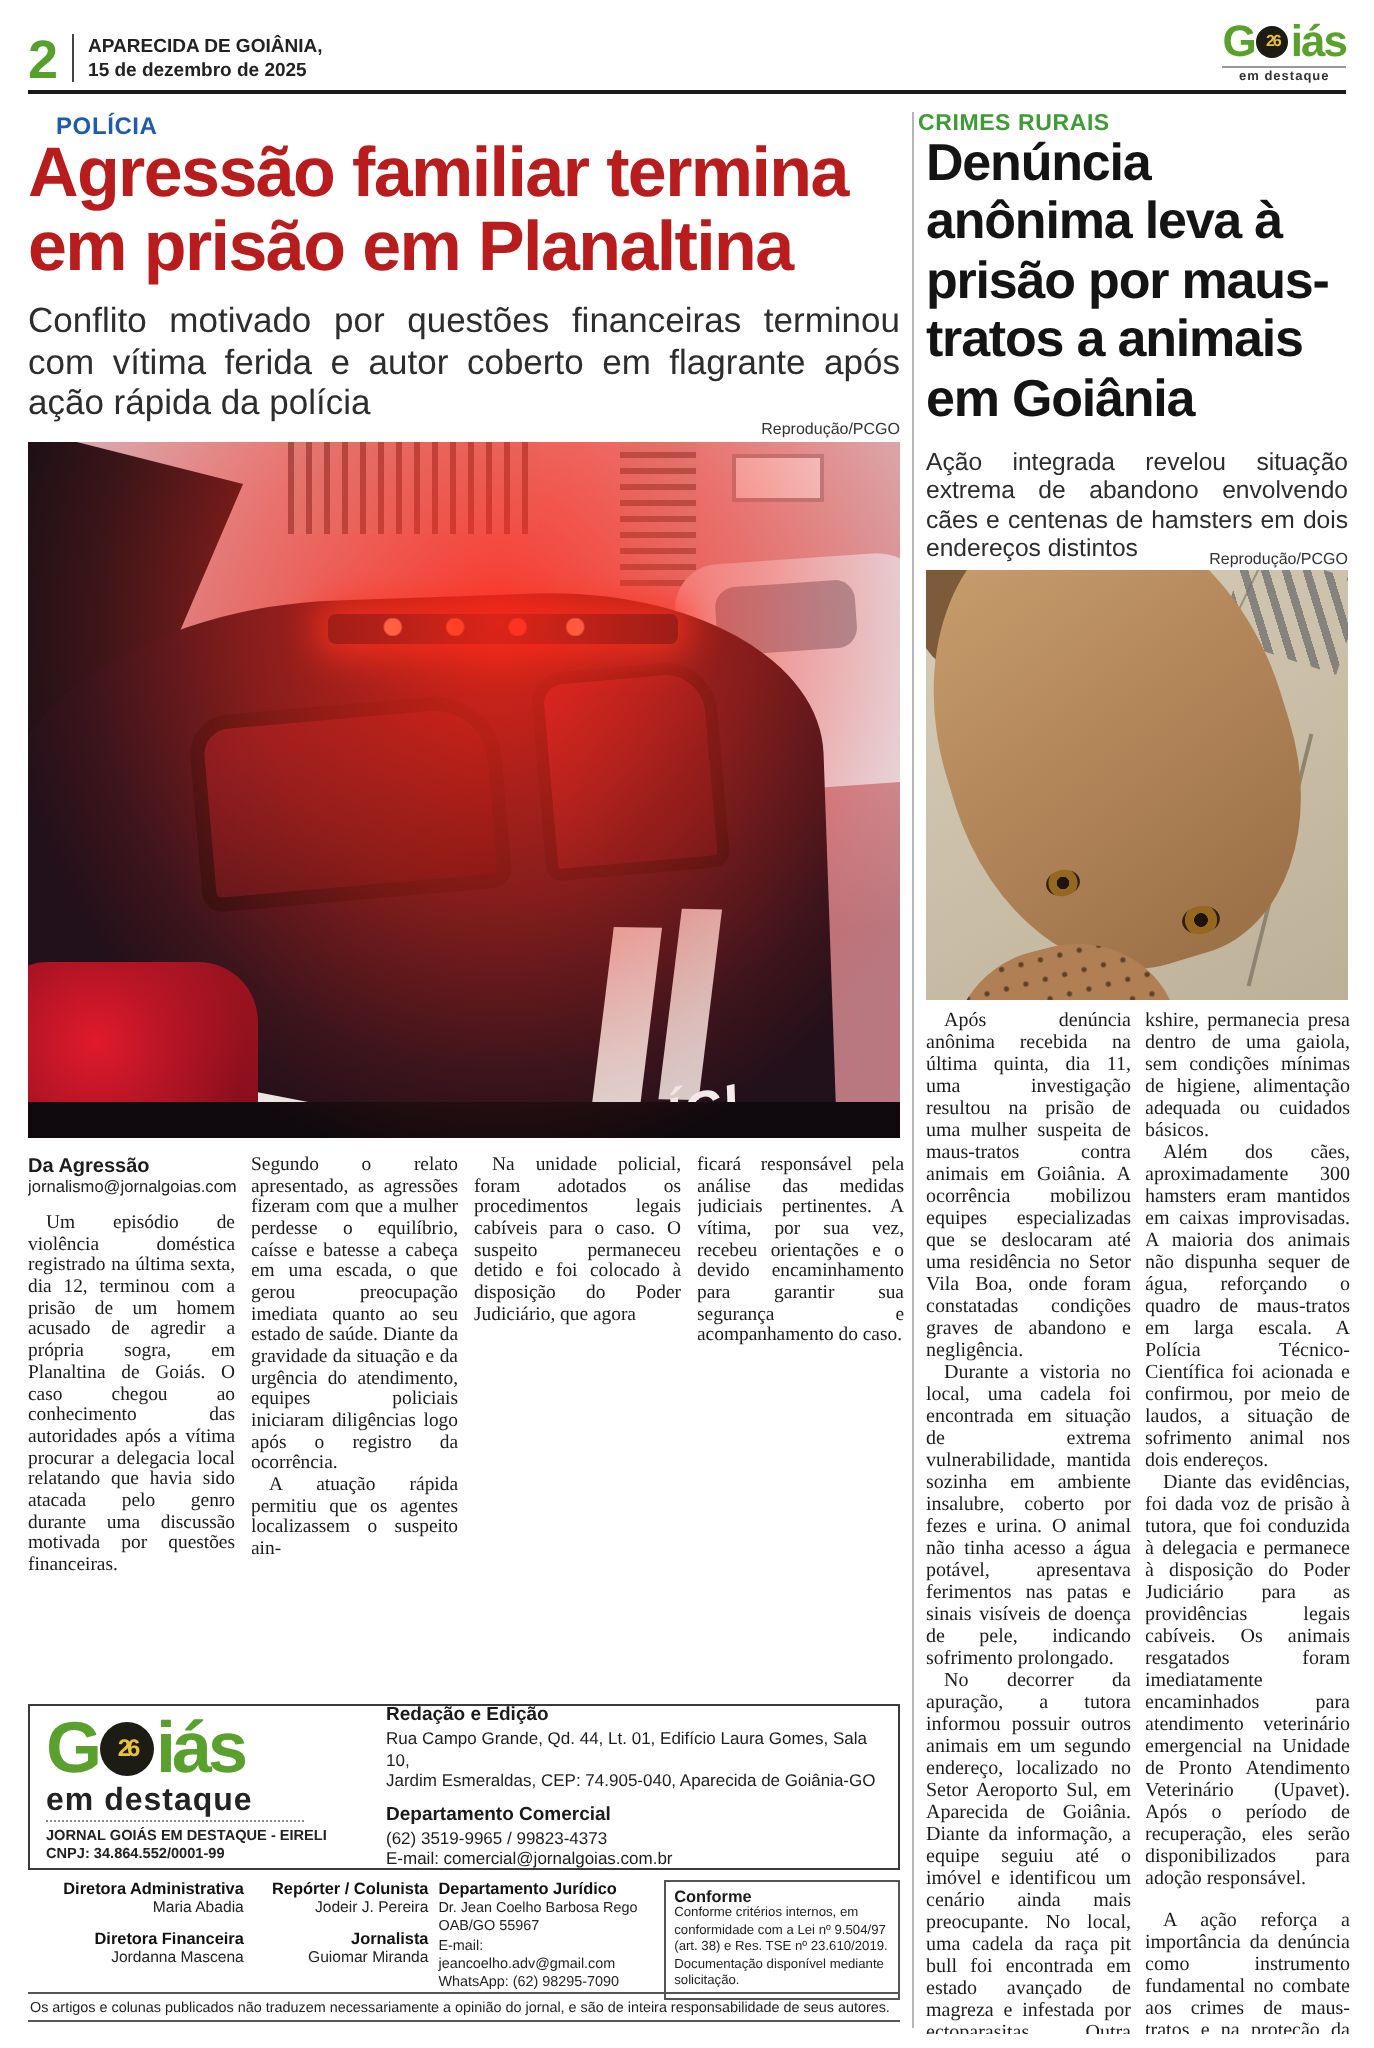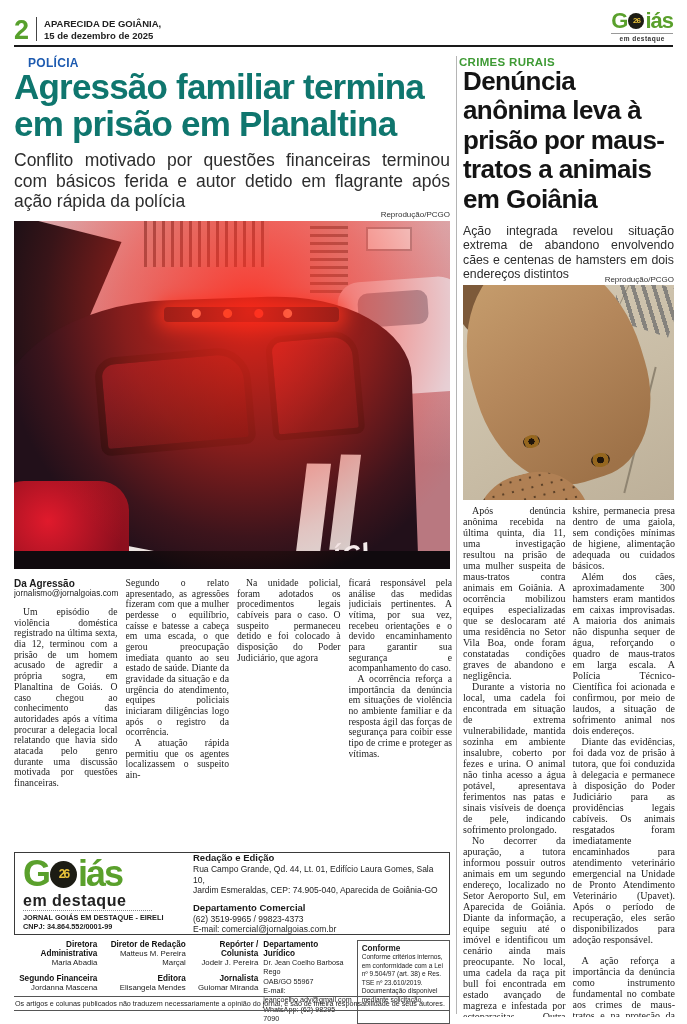--- a/index.html
+++ b/index.html
@@ -21,21 +21,21 @@
   .logo-badge { background:#1c1c14; color:#e8c23a; border-radius:50%;
     display:inline-flex; align-items:center; justify-content:center; font-weight:bold; }
   .logo-sm .logo-word { font-size:22px; }
   .logo-sm .logo-badge { width:16px; height:16px; font-size:8px; margin:0 1px; }
   .logo-sm .logo-tag { font-size:6.5px; font-weight:bold; color:#333; text-align:center; letter-spacing:.5px; border-top:1px solid #999; margin-top:1px; padding-top:1px;}
   
   .kicker { font-size:12px; font-weight:bold; letter-spacing:.3px;padding-left:14px; }
   .kicker-left { position:absolute; left:14px; top:56px; color:#1e5bb0; }
   .kicker-right{ position:absolute; left:445px; top:56px; color:#3f9b35; font-size:11.5px; }
   .headline-left { position:absolute; left:14px; top:69px; width:438px;
-    font-size:35px; font-weight:bold; line-height:1.05; letter-spacing:-.8px; color:#0f766e; }
+    font-size:35px; font-weight:bold; line-height:1.05; letter-spacing:-.8px; color:#b91c1c; }
   .dek-left { position:absolute; left:14px; top:150px; width:436px;
     font-size:17.5px; line-height:1.18; color:#2d2d2d; text-align:justify; }
   .headline-right { position:absolute; left:463px; top:67px; width:212px;
     font-size:26px; font-weight:bold; line-height:1.13; letter-spacing:-.6px; color:#141414; }
   .dek-right { position:absolute; left:463px; top:224px; width:211px;
     font-size:12.3px; line-height:1.17; color:#2d2d2d; text-align:justify; }
   .credit { font-size:8px; color:#333; text-align:right; }
   .credit-left { position:absolute; left:14px; top:210px; width:436px; }
   .credit-right{ position:absolute; left:463px; top:275px; width:211px; }
   
@@ -157,21 +157,21 @@
         <span>iás</span>
       </div>
       <div class="logo-tag">em destaque</div>
     </div>
   </div>
 
   <div class="vdivider"></div>
 
   <div class="kicker kicker-left">POLÍCIA</div>
   <h1 class="headline-left">Agressão familiar termina em prisão em Planaltina</h1>
-  <div class="dek-left">Conflito motivado por questões financeiras terminou com básicos ferida e autor detido em flagrante após ação rápida da polícia</div>
+  <div class="dek-left">Conflito motivado por questões financeiras terminou com vítima ferida e autor coberto em flagrante após ação rápida da polícia</div>
   <div class="credit credit-left">Reprodução/PCGO</div>
 
   <div class="photo photo-left">
     <div class="pp-wall"></div>
     <div class="pp-grille1"></div>
     <div class="pp-grille2"></div>
     <div class="pp-win"></div>
     <div class="pp-whitecar">
       <div class="pp-whitecar-win"></div>
     </div>
@@ -200,21 +200,20 @@
     </div>
     <div class="col">
       <p class="cont">Segundo o relato apresentado, as agressões fizeram com que a mulher perdesse o equilíbrio, caísse e batesse a cabeça em uma escada, o que gerou preocupação imediata quanto ao seu estado de saúde. Diante da gravidade da situação e da urgência do atendimento, equipes policiais iniciaram diligências logo após o registro da ocorrência.</p>
       <p>A atuação rápida permitiu que os agentes localizassem o suspeito ain-</p>
     </div>
     <div class="col">
       <p>Na unidade policial, foram adotados os procedimentos legais cabíveis para o caso. O suspeito permaneceu detido e foi colocado à disposição do Poder Judiciário, que agora</p>
     </div>
     <div class="col">
       <p class="cont">ficará responsável pela análise das medidas judiciais pertinentes. A vítima, por sua vez, recebeu orientações e o devido encaminhamento para garantir sua segurança e acompanhamento do caso.</p>
-      <p>A ocorrência reforça a importância da denúncia em situações de violência no ambiente familiar e da resposta ágil das forças de segurança para coibir esse tipo de crime e proteger as vítimas.</p>
     </div>
   </div>
 
   <div class="kicker kicker-right">CRIMES RURAIS</div>
   <h2 class="headline-right">Denúncia anônima leva à prisão por maus-tratos a animais em Goiânia</h2>
   <div class="dek-right">Ação integrada revelou situação extrema de abandono envolvendo cães e centenas de hamsters em dois endereços distintos</div>
   <div class="credit credit-right">Reprodução/PCGO</div>
 
   <div class="photo photo-right">
     <div class="dg-bg"></div>
@@ -261,28 +260,22 @@
       <div class="mh-h mh-block2">Departamento Comercial</div>
       <div class="mh-t">(62) 3519-9965 / 99823-4373</div>
       <div class="mh-t">E-mail: comercial@jornalgoias.com.br</div>
     </div>
   </div>
 
   <div class="staff">
     <div class="scol">
       <div class="s-role">Diretora Administrativa</div>
       <div class="s-name">Maria Abadia</div>
-      <div class="s-role">Segundo Financeira</div>
+      <div class="s-role">Diretora Financeira</div>
       <div class="s-name">Jordanna Mascena</div>
-    </div>
-    <div class="scol">
-      <div class="s-role">Diretor de Redação</div>
-      <div class="s-name">Matteus M. Pereira Marçal</div>
-      <div class="s-role">Editora</div>
-      <div class="s-name">Elisangela Mendes</div>
     </div>
     <div class="scol scol-narrow">
       <div class="s-role">Repórter / Colunista</div>
       <div class="s-name">Jodeir J. Pereira</div>
       <div class="s-role">Jornalista</div>
       <div class="s-name">Guiomar Miranda</div>
     </div>
     <div class="jur">
       <div class="s-role">Departamento Jurídico</div>
       <div class="s-line">Dr. Jean Coelho Barbosa Rego</div>

